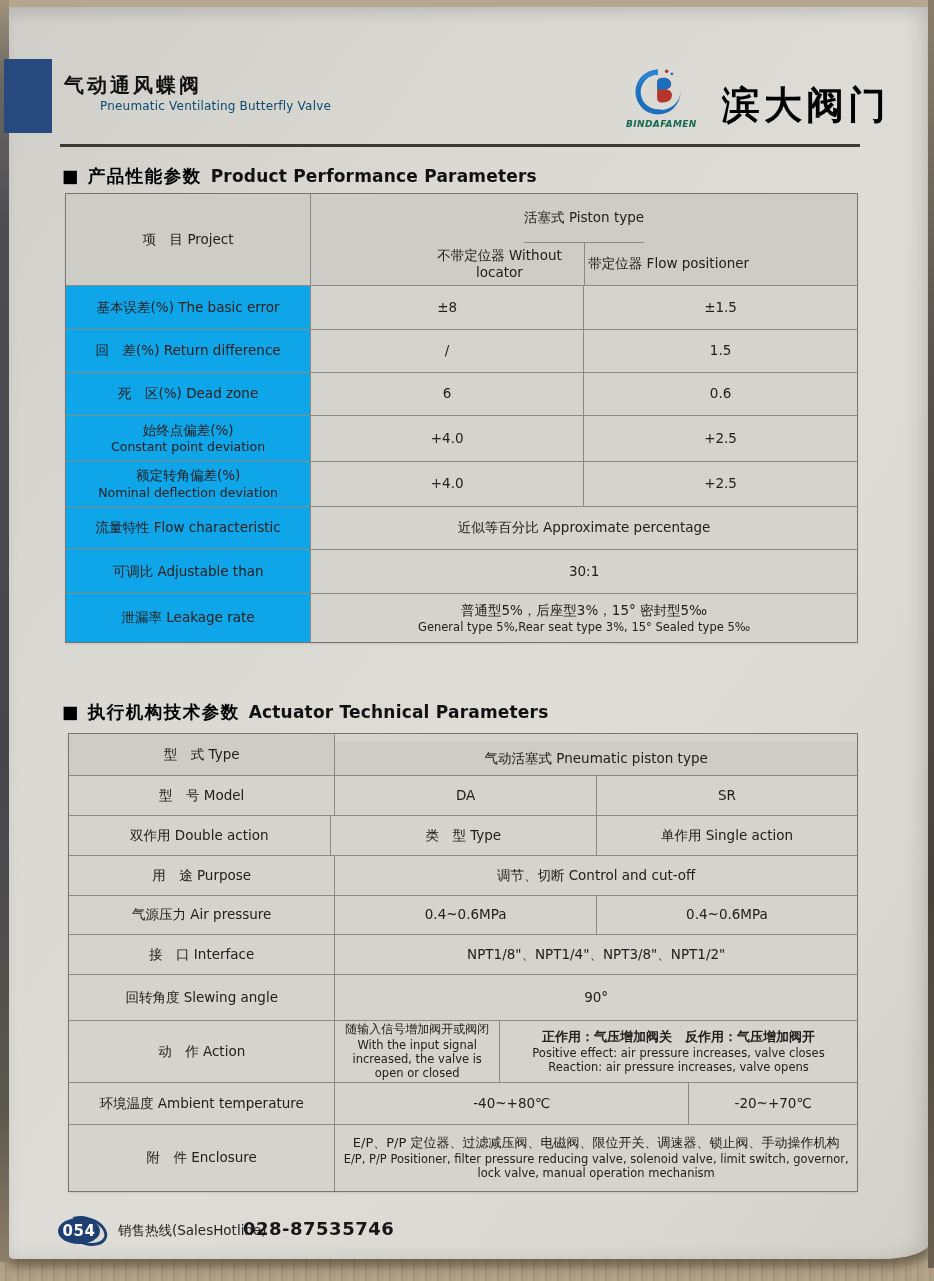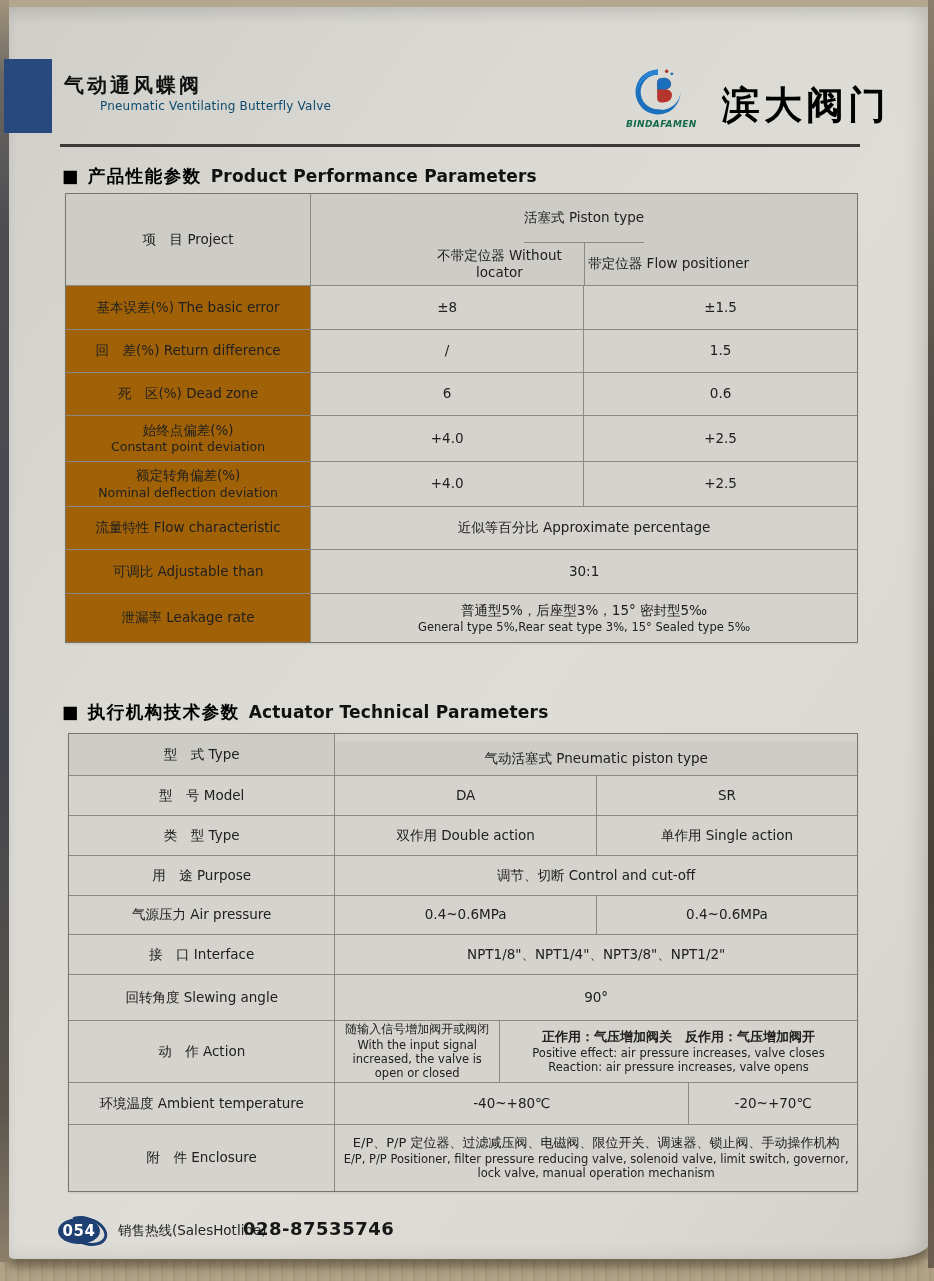--- a/index.html
+++ b/index.html
@@ -49,21 +49,21 @@
   .tbl { position:absolute; border:1px solid #76756f; background:#d4d3ce;
     box-shadow:0 1px 2px rgba(0,0,0,.10); }
   .tr { display:flex; width:100%; border-bottom:1px solid #8a8983; }
   .tr:last-child { border-bottom:none; }
   .td { border-right:1px solid #8a8983; display:flex; flex-direction:column;
     align-items:center; justify-content:center; text-align:center;
     font-size:13.5px; line-height:1.3; color:#21201e; padding:2px 6px; }
   .td:last-child { border-right:none; }
   .td .sub-en { font-size:12.5px; }
   .shade { background:#cdccc7; }
-  .lite  { background:#a16207; }
+  .lite  { background:#0ea5e9; }
   .small-en { font-size:11.5px; line-height:1.25; }
   .boldzh { font-weight:700; }
 
   .hdr-right { display:flex; flex-direction:column; border-right:none; padding:0; }
   .hdr-right .hr-top { height:50px; display:flex; align-items:center; justify-content:center;
     border-bottom:1px solid #8a8983; font-size:13.5px; }
   .hdr-right .hr-bot { height:42px; display:flex; }
   .hdr-right .hr-bot > div { flex:1; display:flex; align-items:center; justify-content:center;
     font-size:13.5px; }
   .hdr-right .hr-bot > div:first-child { border-right:1px solid #8a8983; }
@@ -180,22 +180,22 @@
     <div class="tr" style="height:42px;">
       <div class="td shade" style="width:33.8%;">型　式 Type</div>
       <div class="td shade" style="width:66.2%;margin-top:8px;">气动活塞式 Pneumatic piston type</div>
     </div>
     <div class="tr" style="height:40px;">
       <div class="td" style="width:33.8%;">型　号 Model</div>
       <div class="td" style="width:33.2%;">DA</div>
       <div class="td" style="width:33%;">SR</div>
     </div>
     <div class="tr" style="height:40px;">
+      <div class="td" style="width:33.2%;">双作用 Double action</div>
       <div class="td" style="width:33.8%;">类　型 Type</div>
-      <div class="td" style="width:33.2%;">双作用 Double action</div>
       <div class="td" style="width:33%;">单作用 Single action</div>
     </div>
     <div class="tr" style="height:40px;">
       <div class="td" style="width:33.8%;">用　途 Purpose</div>
       <div class="td" style="width:66.2%;">调节、切断 Control and cut-off</div>
     </div>
     <div class="tr" style="height:39px;">
       <div class="td" style="width:33.8%;">气源压力 Air pressure</div>
       <div class="td" style="width:33.2%;">0.4~0.6MPa</div>
       <div class="td" style="width:33%;">0.4~0.6MPa</div>

